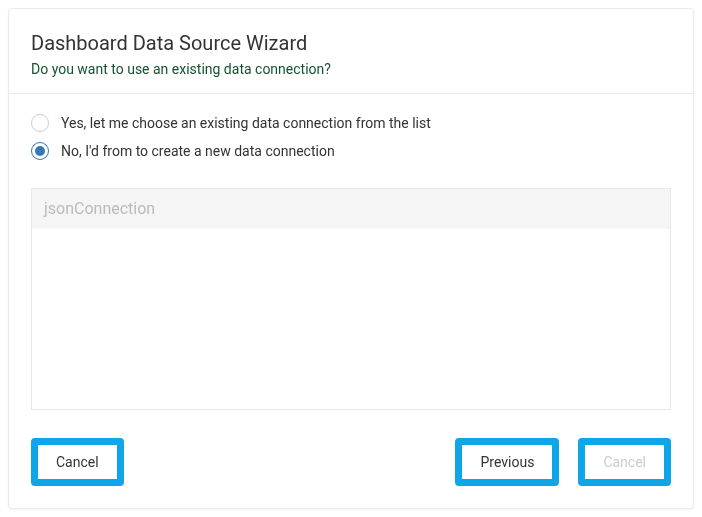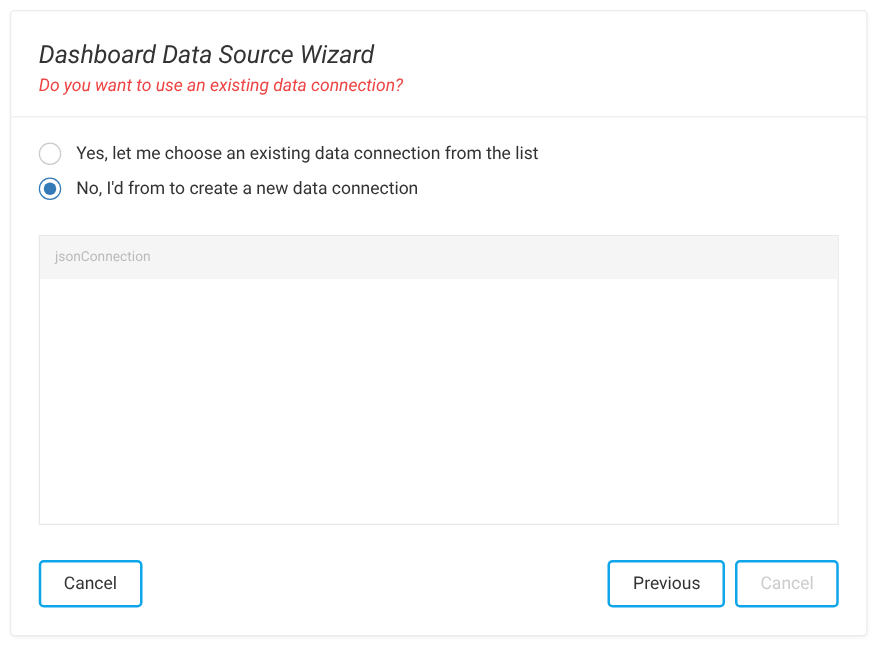--- a/index.html
+++ b/index.html
@@ -21,31 +21,30 @@
       border: 1px solid #ebebeb;
       border-radius: 4px;
       box-shadow: 0 1px 3px rgba(0,0,0,0.05);
       display: flex;
       flex-direction: column;
       position: relative;
     }
     .wizard-header {
       padding: 22px 22px 16px 22px;
       border-bottom: 1px solid #ebebeb;
-      font-style: italic;
     }
     .wizard-title {
       font-size: 20px;
       font-weight: 400;
       color: #333;
       margin-bottom: 6px;
     }
     .wizard-subtitle {
       font-size: 14px;
-      color: #ef4444;
+      color: #14532d;
       font-weight: 400;
     }
     .wizard-body {
       padding: 20px 22px 10px 22px;
       flex: 1;
       display: flex;
       flex-direction: column;
       overflow: hidden;
     }
     .radio-group {
@@ -82,46 +81,46 @@
       color: #333;
     }
     .connection-list {
       flex: 1;
       border: 1px solid #e8e8e8;
       background: #fff;
       overflow: auto;
     }
     .connection-item {
       padding: 10px 12px;
-      font-size: 11px;
+      font-size: 16px;
       color: #bbb;
       background: #f5f5f5;
       border-bottom: 1px solid #f5f5f5;
     }
     .wizard-footer {
       padding: 18px 22px 22px 22px;
       display: flex;
       justify-content: space-between;
       align-items: center;
     }
     .footer-left {
       display: flex;
       gap: 8px;
     }
     .footer-right {
       display: flex;
-      gap: 8px;
+      gap: 19px;
       margin-left: 12px;
     }
     .btn {
       padding: 9px 18px;
       font-size: 14px;
       color: #333;
       background: #fff;
-      border: 2px solid #0ea5e9;
+      border: 7px solid #0ea5e9;
       border-radius: 4px;
       cursor: pointer;
       min-width: 68px;
       text-align: center;
     }
     .btn.disabled {
       color: #ccc;
       cursor: default;
     }
   </style>

